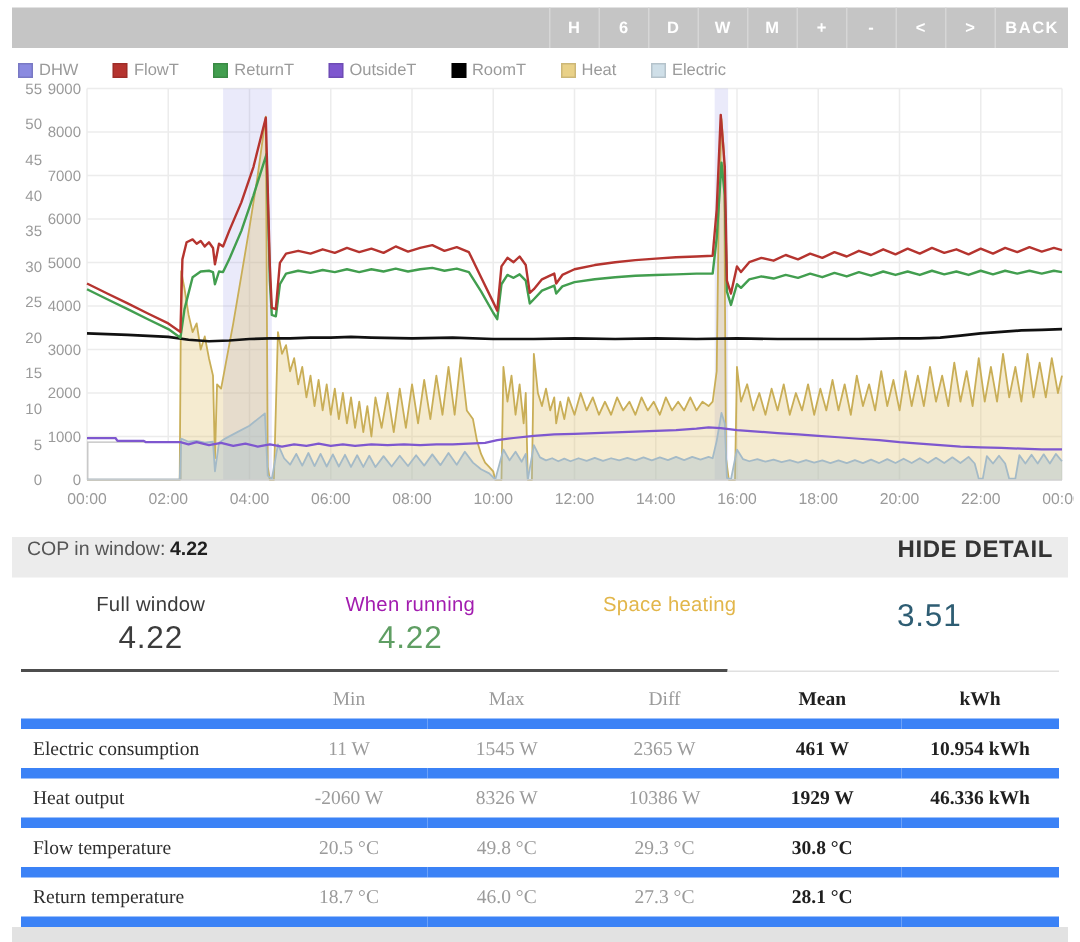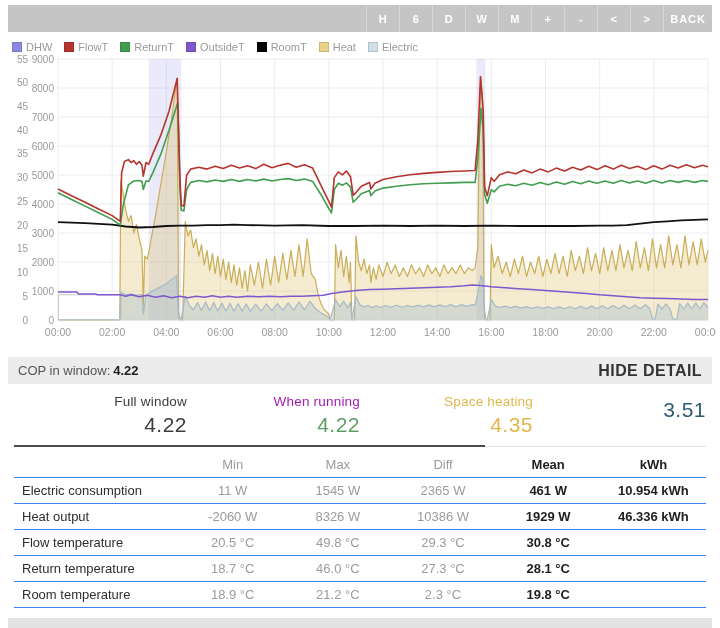--- a/index.html
+++ b/index.html
@@ -5,47 +5,47 @@
   html,body{margin:0;padding:0;background:#fbfbfb;font-family:"Liberation Sans","DejaVu Sans",sans-serif;}
   .page{width:720px;height:628px;margin:0 auto;background:#ffffff;position:relative;overflow:hidden;}
 
   
   .toolbar{margin:5px 8px 0 8px;height:27px;background:#c5c5c5;display:flex;align-items:stretch;justify-content:flex-end;}
   .toolbar .btn{min-width:33px;display:flex;align-items:center;justify-content:center;
     color:#ffffff;font-size:11px;font-weight:bold;letter-spacing:1px;border-left:1px solid #d6d6d6;cursor:pointer;box-sizing:border-box;}
   .toolbar .btn.back{min-width:46px;padding:0 6px;}
 
   
-  .legend{display:flex;align-items:center;gap:8px;padding:9px 0 2px 12px;flex-wrap:wrap;}
+  .legend{display:flex;align-items:center;gap:19px;padding:9px 0 2px 12px;flex-wrap:wrap;}
   .legend .item{display:flex;align-items:center;gap:4px;margin-right:4px;}
   .legend .swatch{width:10px;height:10px;border:1px solid rgba(0,0,0,0.12);box-sizing:border-box;}
   .legend .lbl{font-size:11px;color:#9a9a9a;}
 
   
   .chart-wrap{padding:0 0 0 4px;}
   svg text{font-family:"Liberation Sans","DejaVu Sans",sans-serif;}
 
   
-  .cop-bar{margin:6px 8px 0 8px;height:27px;background:#ececec;display:flex;align-items:center;justify-content:space-between;padding:0 10px;box-sizing:border-box;}
+  .cop-bar{margin:6px 8px 0 8px;height:27px;background:#ececec;display:flex;align-items:flex-start;justify-content:space-between;padding:0 10px;box-sizing:border-box;}
   .cop-bar .left{font-size:13px;color:#555;}
   .cop-bar .left b{color:#1f1f1f;margin-left:3px;}
   .cop-bar .hide-detail{font-size:16px;font-weight:bold;color:#333;letter-spacing:0.4px;cursor:pointer;}
 
   
   .summary{display:flex;margin:10px 14px 0 14px;}
-  .summary .card{flex:1;text-align:right;cursor:pointer;}
+  .summary .card{flex:1;text-align:center;cursor:pointer;}
   .summary .card .lab{font-size:13.5px;letter-spacing:0.2px;}
   .summary .card .val{font-size:21px;margin-top:4px;letter-spacing:0.5px;}
   .summary-underline{margin:8px 14px 0 14px;position:relative;height:3px;}
   .summary-underline .dark{position:absolute;left:0;top:0;height:2px;width:68%;background:#4d4d4d;}
   .summary-underline .light{position:absolute;right:0;top:1px;height:1px;width:32%;background:#e0e0e0;}
 
   
   table.stats{width:calc(100% - 28px);margin:4px 14px 0 14px;border-collapse:collapse;font-size:13px;}
-  table.stats th,table.stats td{padding:5px 2px;border-bottom:1px solid #3b82f6;white-space:nowrap;}
+  table.stats th,table.stats td{padding:5px 2px;border-bottom:7px solid #3b82f6;white-space:nowrap;font-family:Liberation Serif, serif;}
   table.stats th{font-weight:normal;}
   table.stats .c-label{text-align:left;width:24%;color:#2e2e2e;padding-left:8px;}
   table.stats .c-num{width:15.2%;text-align:center;}
   table.stats .dim{color:#9b9b9b;}
   table.stats .strong{color:#1f1f1f;font-weight:bold;}
 
   .footer-bar{position:absolute;left:8px;right:8px;bottom:0;height:10px;background:#e2e2e2;}
 </style>
 </head>
 <body>
@@ -184,21 +184,20 @@
         <div class="card">
           <div class="lab" style="color: rgb(60, 60, 60);">Full window</div>
           <div class="val" style="color: rgb(60, 60, 60);">4.22</div>
         </div>
         <div class="card">
           <div class="lab" style="color: #a21caf;">When running</div>
           <div class="val" style="color: rgb(95, 158, 99);">4.22</div>
         </div>
         <div class="card">
           <div class="lab" style="color: rgb(226, 182, 74);">Space heating</div>
-          <div class="val" style="color: rgb(226, 182, 74);">4.35</div>
         </div>
         <div class="card">
           <div class="val" style="color: rgb(46, 93, 115);">3.51</div>
         </div>
       </div>
     <div class="summary-underline">
       <div class="dark"></div>
       <div class="light"></div>
     </div>
     <table class="stats">

